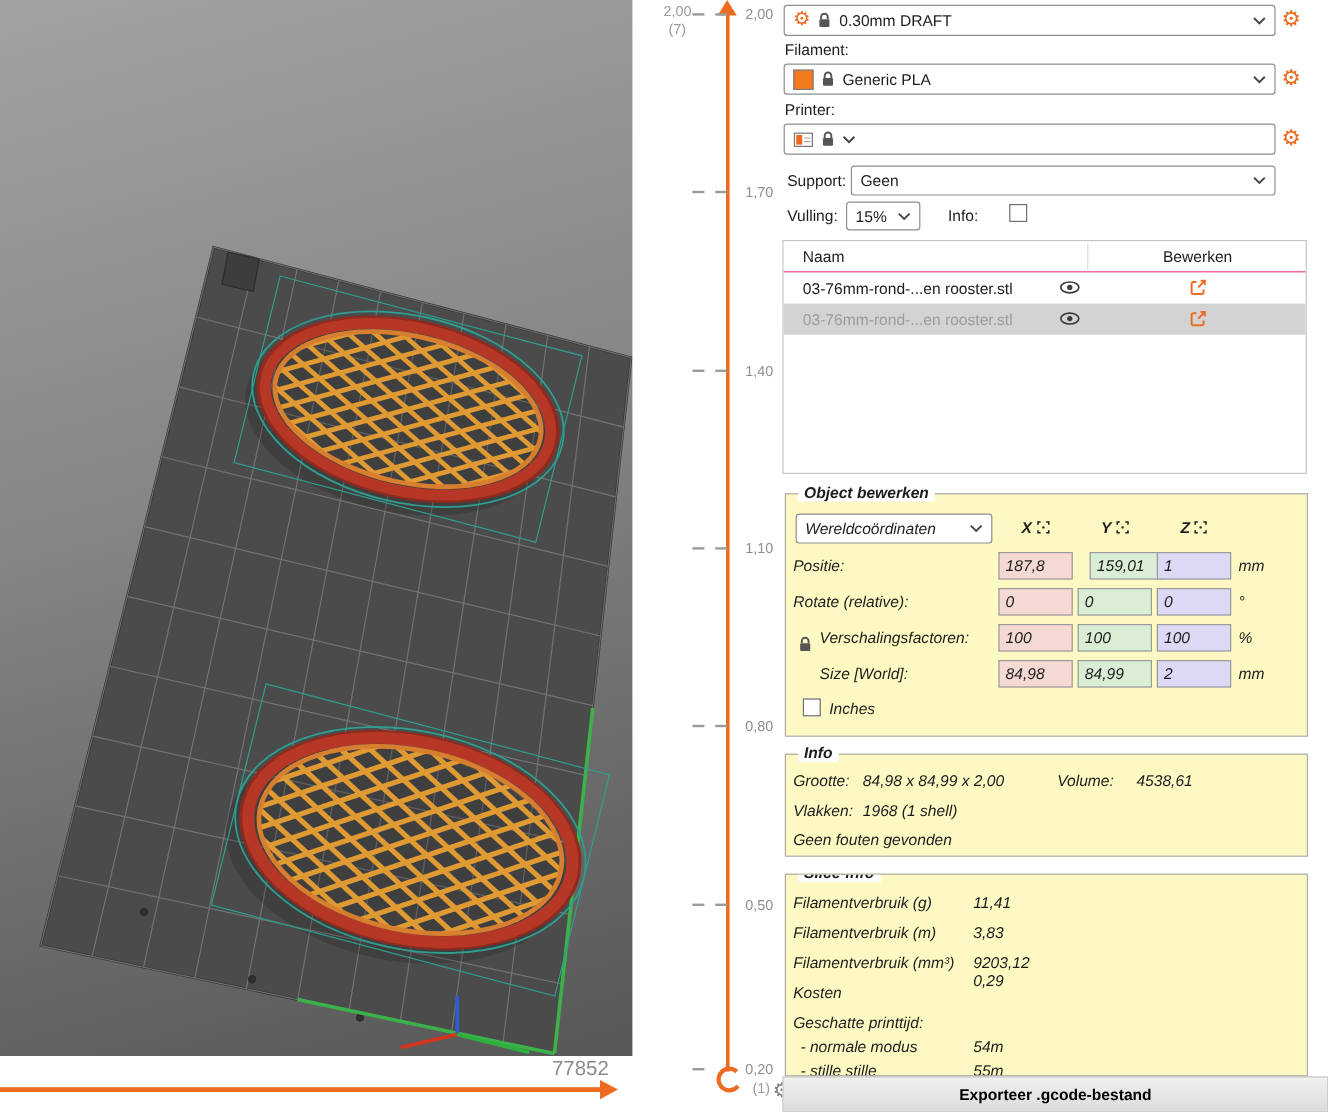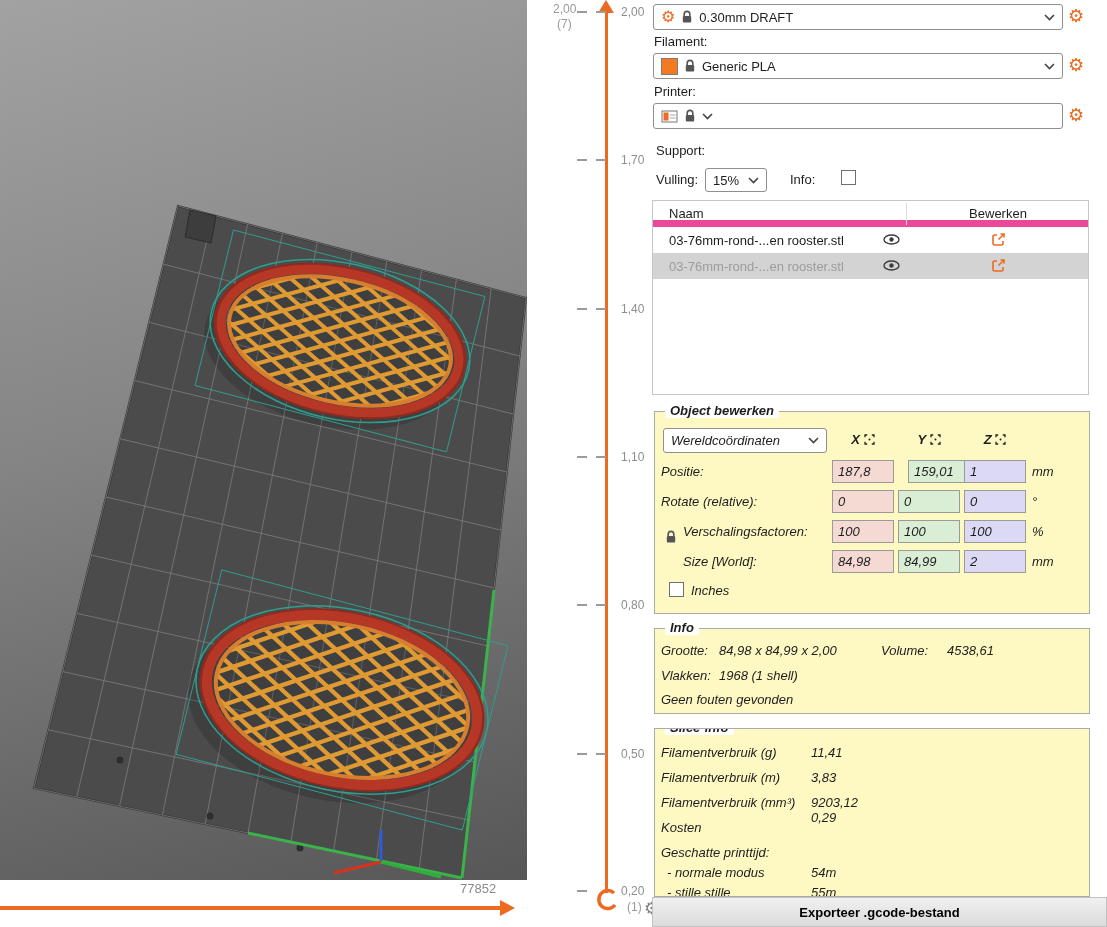--- a/index.html
+++ b/index.html
@@ -2,21 +2,21 @@
 <html><head>
 <meta charset="utf-8">
 <style>
   html,body{margin:0;padding:0;}
   .app{position:relative;width:1107px;height:927px;background:#fff;overflow:hidden;
        font-family:"Liberation Sans",sans-serif;font-size:13px;color:#1d1d1d;}
   
   .vp{position:absolute;left:0;top:0;width:527px;height:880px;
       background:linear-gradient(165deg,#a2a2a2 0%,#858585 45%,#575757 100%);}
   .vp svg{display:block;}
-  .vp-counter{position:absolute;left:460px;top:881px;color:#8a8a8a;font-size:13px;}
+  .vp-counter{position:absolute;left:460px;top:881px;color:#8a8a8a;font-size:17px;}
   .hslider-line{position:absolute;left:0;top:906px;width:500px;height:4px;background:#ED6B21;}
   .hslider-arrow{position:absolute;left:500px;top:900px;width:0;height:0;
       border-top:8px solid transparent;border-bottom:8px solid transparent;border-left:15px solid #ED6B21;}
   
   .slider-col{position:absolute;left:527px;top:0;width:125px;height:927px;background:#fff;margin-left:20px;}
   .vline{position:absolute;left:58px;top:11px;width:3px;height:882px;background:#ED6B21;}
   .vline-arrow{position:absolute;left:51px;top:0;width:0;height:0;
       border-left:8px solid transparent;border-right:8px solid transparent;border-bottom:13px solid #ED6B21;}
   .tick-dash{position:absolute;width:10px;height:2px;background:#9b9b9b;}
   .tick-label{position:absolute;left:74px;color:#8e8e8e;font-size:12px;white-space:nowrap;}
@@ -26,21 +26,21 @@
   .lbl{position:absolute;white-space:nowrap;}
   .combo{position:absolute;height:26px;border:1px solid #8f8f8f;border-radius:3px;background:#fff;
          display:flex;align-items:center;gap:6px;padding:0 7px;box-sizing:border-box;}
   .combo .ctext{flex:1;white-space:nowrap;overflow:hidden;text-overflow:ellipsis;}
   .gear{color:#ED6B21;font-size:18px;line-height:1;cursor:pointer;}
   .gear.small{font-size:16px;}
   .swatch{width:15px;height:15px;background:#f47a20;border:1px solid #7d7d7d;flex:none;}
   .checkbox{position:absolute;width:15px;height:15px;border:1px solid #6f6f6f;background:#fff;box-sizing:border-box;}
   
   .objtable{position:absolute;left:0;top:200px;width:437px;height:195px;border:1px solid #c6c6c6;box-sizing:border-box;background:#fff;}
-  .othead{position:absolute;left:0;top:0;width:100%;height:26px;border-bottom:7px solid #ec4899;box-sizing:border-box;}
+  .othead{position:absolute;left:0;top:0;width:100%;height:26px;border-bottom:1px solid #ec4899;box-sizing:border-box;}
   .othead .sep{position:absolute;left:253px;top:2px;width:1px;height:22px;background:#ddd;}
   .otrow{position:absolute;left:0;width:100%;height:26px;display:flex;align-items:center;}
   .otrow .name{position:absolute;left:16px;white-space:nowrap;}
   .otrow .eye{position:absolute;left:230px;top:7px;cursor:pointer;}
   .otrow .edit{position:absolute;left:338px;top:5px;cursor:pointer;}
   .otrow.selected{background:#d3d3d3;}
   .otrow.selected .name{color:#9c9c9c;}
   
   .gbox{position:absolute;border:1px solid #ababab;box-sizing:border-box;background:#fef9c3;font-style:italic;}
   .gtitle{position:absolute;top:-9px;left:10px;background:#fff;padding:0 5px;font-weight:bold;}
@@ -220,20 +220,26 @@
           <path d="M3.2 6V4.2a2.8 2.8 0 0 1 5.6 0V6" fill="none" stroke="#555" stroke-width="1.6"></path>
           <rect x="1.8" y="6" width="8.4" height="6.5" rx="1" fill="#555"></rect>
         </svg>
       <svg width="11" height="7">
           <path d="M1 1l4.5 4.5L10 1" stroke="#444" stroke-width="1.6" fill="none"></path>
         </svg>
     </div>
     <span class="gear" style="position:absolute;left:416px;top:106px;">⚙</span>
 
     <span class="lbl" style="left:4px;top:143px;">Support:</span>
+    <div class="combo" style="left:57px;top:138px;width:354px;height:25px;">
+      <span class="ctext">Geen</span>
+      <svg width="11" height="7">
+          <path d="M1 1l4.5 4.5L10 1" stroke="#444" stroke-width="1.6" fill="none"></path>
+        </svg>
+    </div>
 
     <span class="lbl" style="left:4px;top:172px;">Vulling:</span>
     <div class="combo" style="left:53px;top:168px;width:62px;height:24px;">
       <span class="ctext">15%</span>
       <svg width="11" height="7">
           <path d="M1 1l4.5 4.5L10 1" stroke="#444" stroke-width="1.6" fill="none"></path>
         </svg>
     </div>
     <span class="lbl" style="left:138px;top:172px;">Info:</span>
     <div class="checkbox" style="left:189px;top:170px;"></div>

